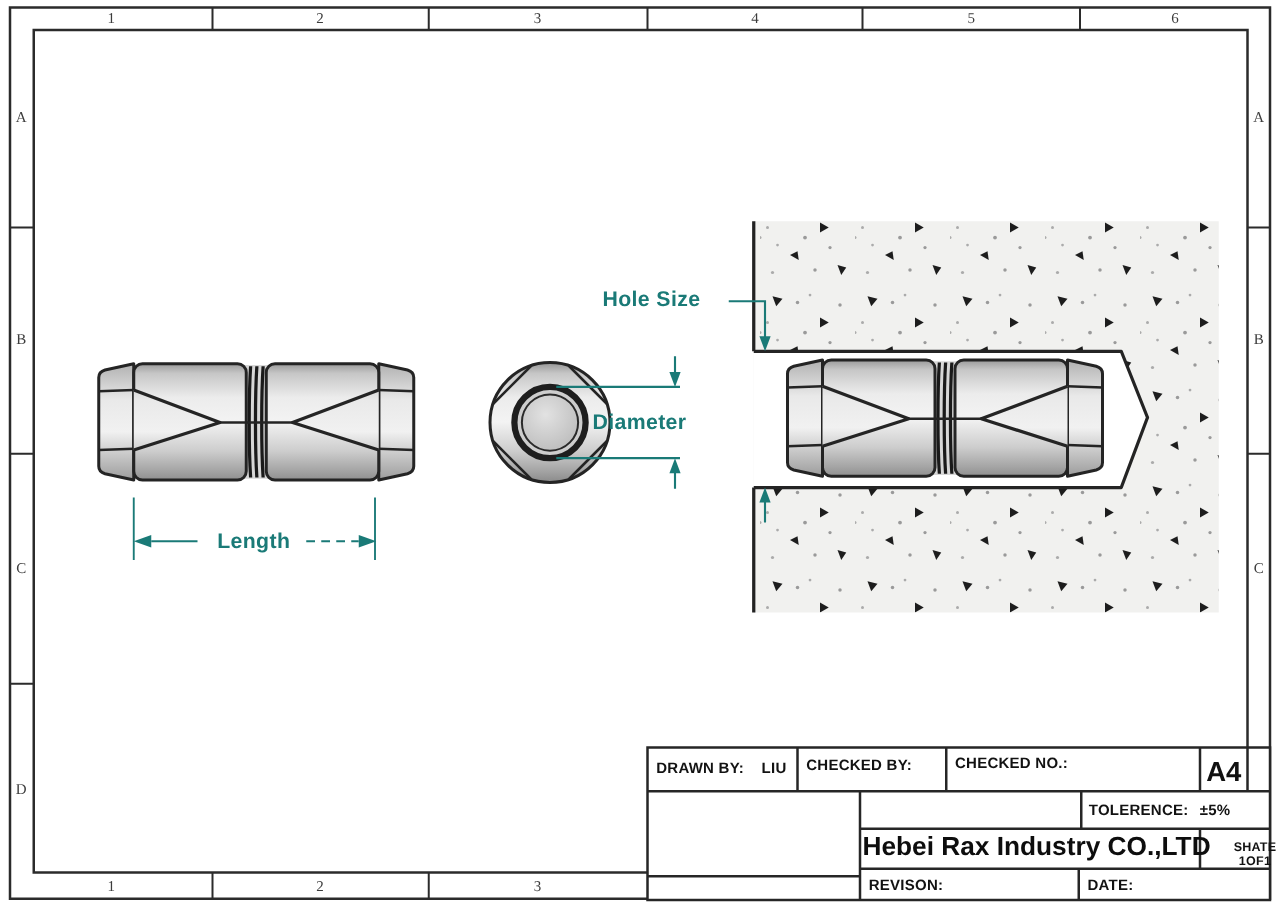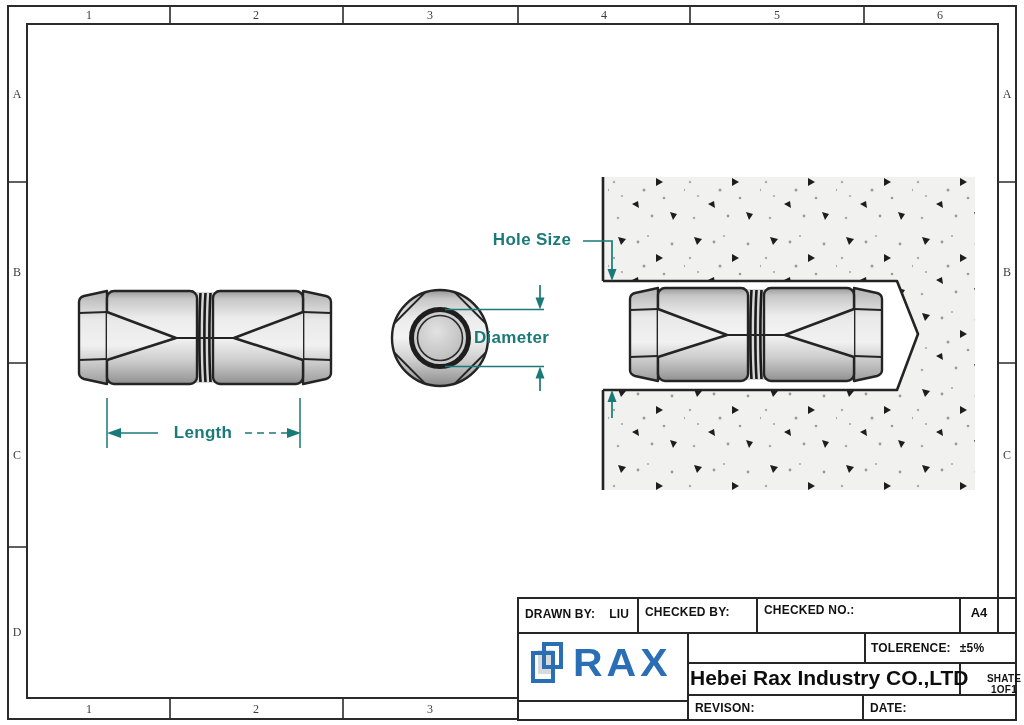--- a/index.html
+++ b/index.html
@@ -5,21 +5,21 @@
   html,body{margin:0;padding:0;background:#ffffff;}
   .stage{position:relative;width:1024px;height:725px;background:#fff;overflow:hidden;
          font-family:"Liberation Sans", sans-serif;}
   .stage svg.canvas{position:absolute;left:0;top:0;}
   .zone{position:absolute;transform:translate(-50%,-50%);
         font-family:"Liberation Serif", serif;font-size:12px;color:#3c3c3c;}
   .dim-label{position:absolute;font-weight:bold;font-size:17px;color:#1a7a77;letter-spacing:.3px;}
   .tb-text{position:absolute;font-size:12px;font-weight:bold;color:#121212;letter-spacing:.2px;white-space:nowrap;}
   .tb-value{margin-left:14px;font-weight:bold;}
   .tol-value{margin-left:9px;}
-  .paper{position:absolute;font-size:13px;font-weight:bold;color:#111;text-align:center;}
+  .paper{position:absolute;font-size:22px;font-weight:bold;color:#111;text-align:center;}
   .company{position:absolute;font-size:21px;font-weight:bold;color:#0d0d0d;text-align:center;white-space:nowrap;}
   .sheet{position:absolute;font-size:10px;font-weight:bold;color:#111;text-align:center;letter-spacing:.2px;margin-left:16px;}
   .logo{position:absolute;display:flex;align-items:center;}
   .logo-text{font-size:41px;font-weight:bold;color:#2a6fb5;letter-spacing:4px;margin-left:6px;
              transform:scaleY(.95);line-height:1;}
 </style>
 </head>
 <body>
 
 <div class="stage">
@@ -158,40 +158,32 @@
   <div class="zone" style="left:256px;top:709px">2</div>
   <div class="zone" style="left:430px;top:709px">3</div>
   <div class="zone" style="left:17px;top:94px">A</div>
   <div class="zone" style="left:17px;top:272px">B</div>
   <div class="zone" style="left:17px;top:455px">C</div>
   <div class="zone" style="left:17px;top:632px">D</div>
   <div class="zone" style="left:1007px;top:94px">A</div>
   <div class="zone" style="left:1007px;top:272px">B</div>
   <div class="zone" style="left:1007px;top:455px">C</div>
 
-  <div class="dim-label" style="left:482px;top:230px;width:100px;text-align:center">Hole Size</div>
+  <div class="dim-label" style="left:482px;top:230px;width:100px;text-align:left">Hole Size</div>
   <div class="dim-label" style="left:474px;top:328px;width:110px">Diameter</div>
   <div class="dim-label" style="left:153px;top:423px;width:100px;text-align:center">Length</div>
 
   <div class="tb-text" style="left:525px;top:607px">
     <span>DRAWN BY:</span><span class="tb-value">LIU</span>
   </div>
   <div class="tb-text" style="left:645px;top:605px">CHECKED BY:</div>
   <div class="tb-text" style="left:764px;top:603px">CHECKED NO.:</div>
   <div class="paper" style="left:960px;top:605px;width:38px">A4</div>
   <div class="tb-text" style="left:871px;top:641px">
     <span>TOLERENCE:</span><span class="tb-value tol-value">±5%</span>
   </div>
   <div class="company" style="left:690px;top:666px;width:268px">Hebei Rax Industry CO.,LTD</div>
   <div class="sheet" style="left:960px;top:673px;width:56px">SHATE 1OF1</div>
   <div class="tb-text" style="left:695px;top:701px">REVISON:</div>
   <div class="tb-text" style="left:870px;top:701px">DATE:</div>
 
-  <div class="logo" style="left:527px;top:637px">
-    <svg width="40" height="52" viewBox="0 0 40 52">
-      <rect x="11" y="13" width="16" height="24" fill="#d9d9d9"></rect>
-      <rect x="6" y="16" width="20" height="28" fill="none" stroke="#2a6fb5" stroke-width="4"></rect>
-      <rect x="17" y="7" width="17" height="23" fill="none" stroke="#2a6fb5" stroke-width="4"></rect>
-    </svg>
-    <span class="logo-text">RAX</span>
-  </div>
 
 </div>
 
 </body></html>

